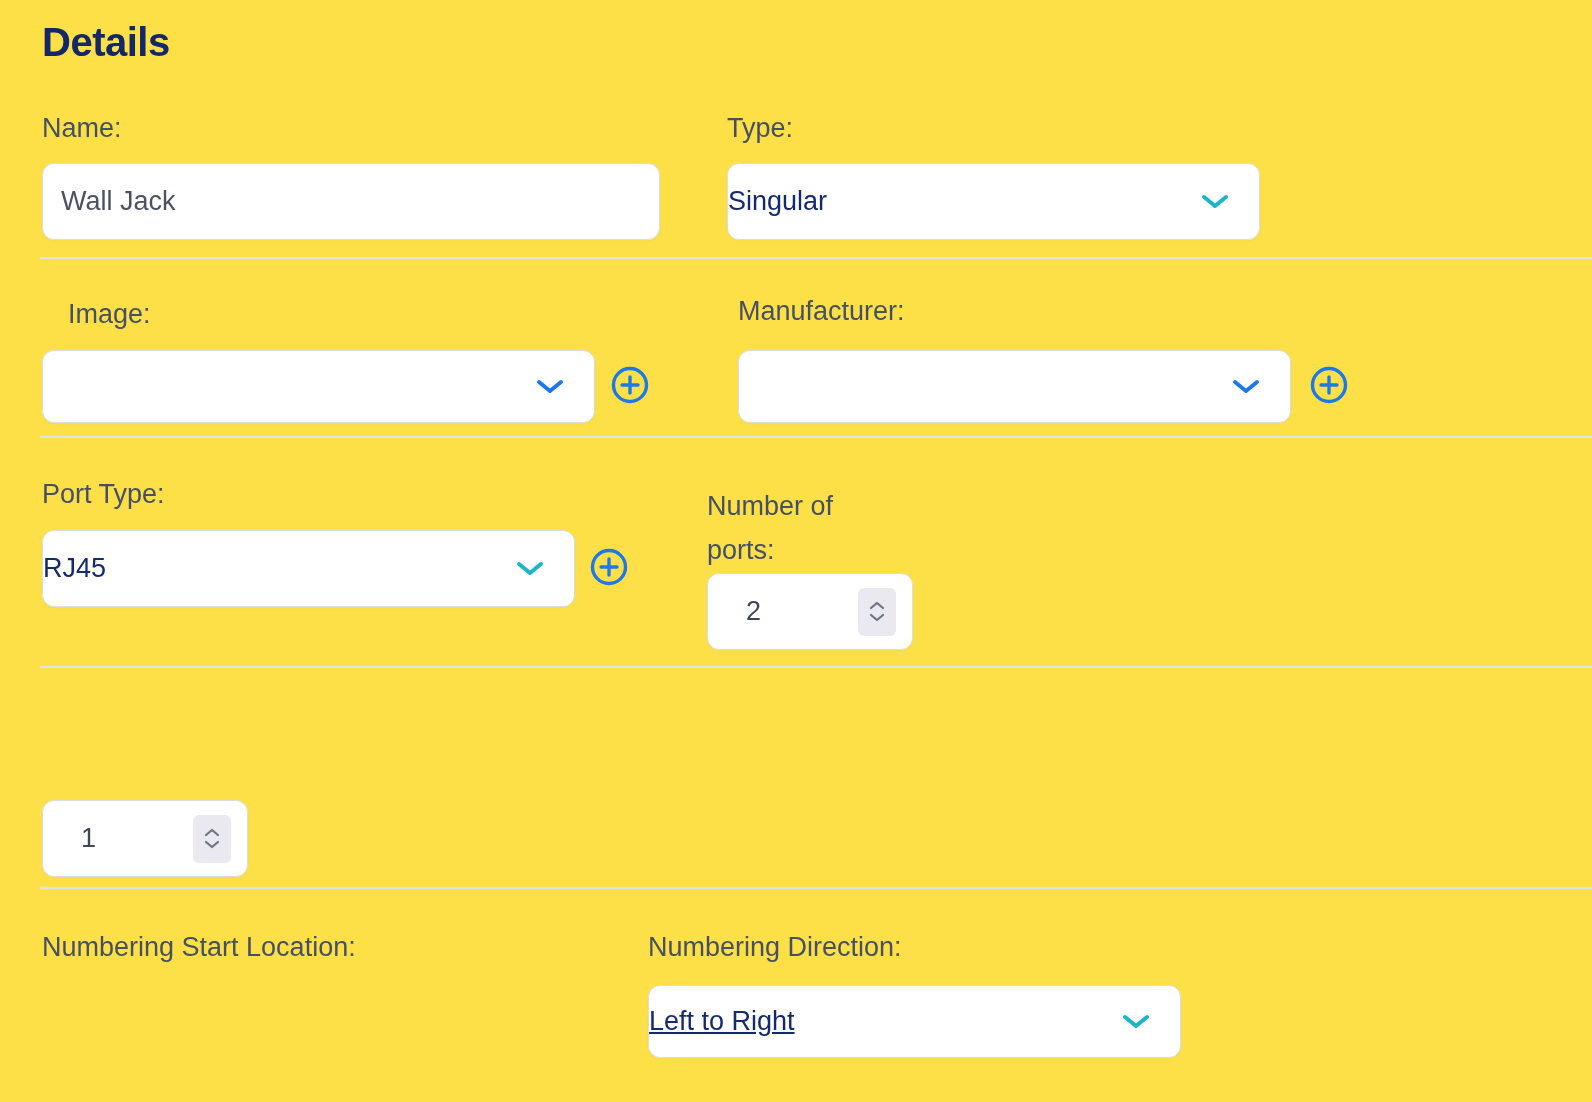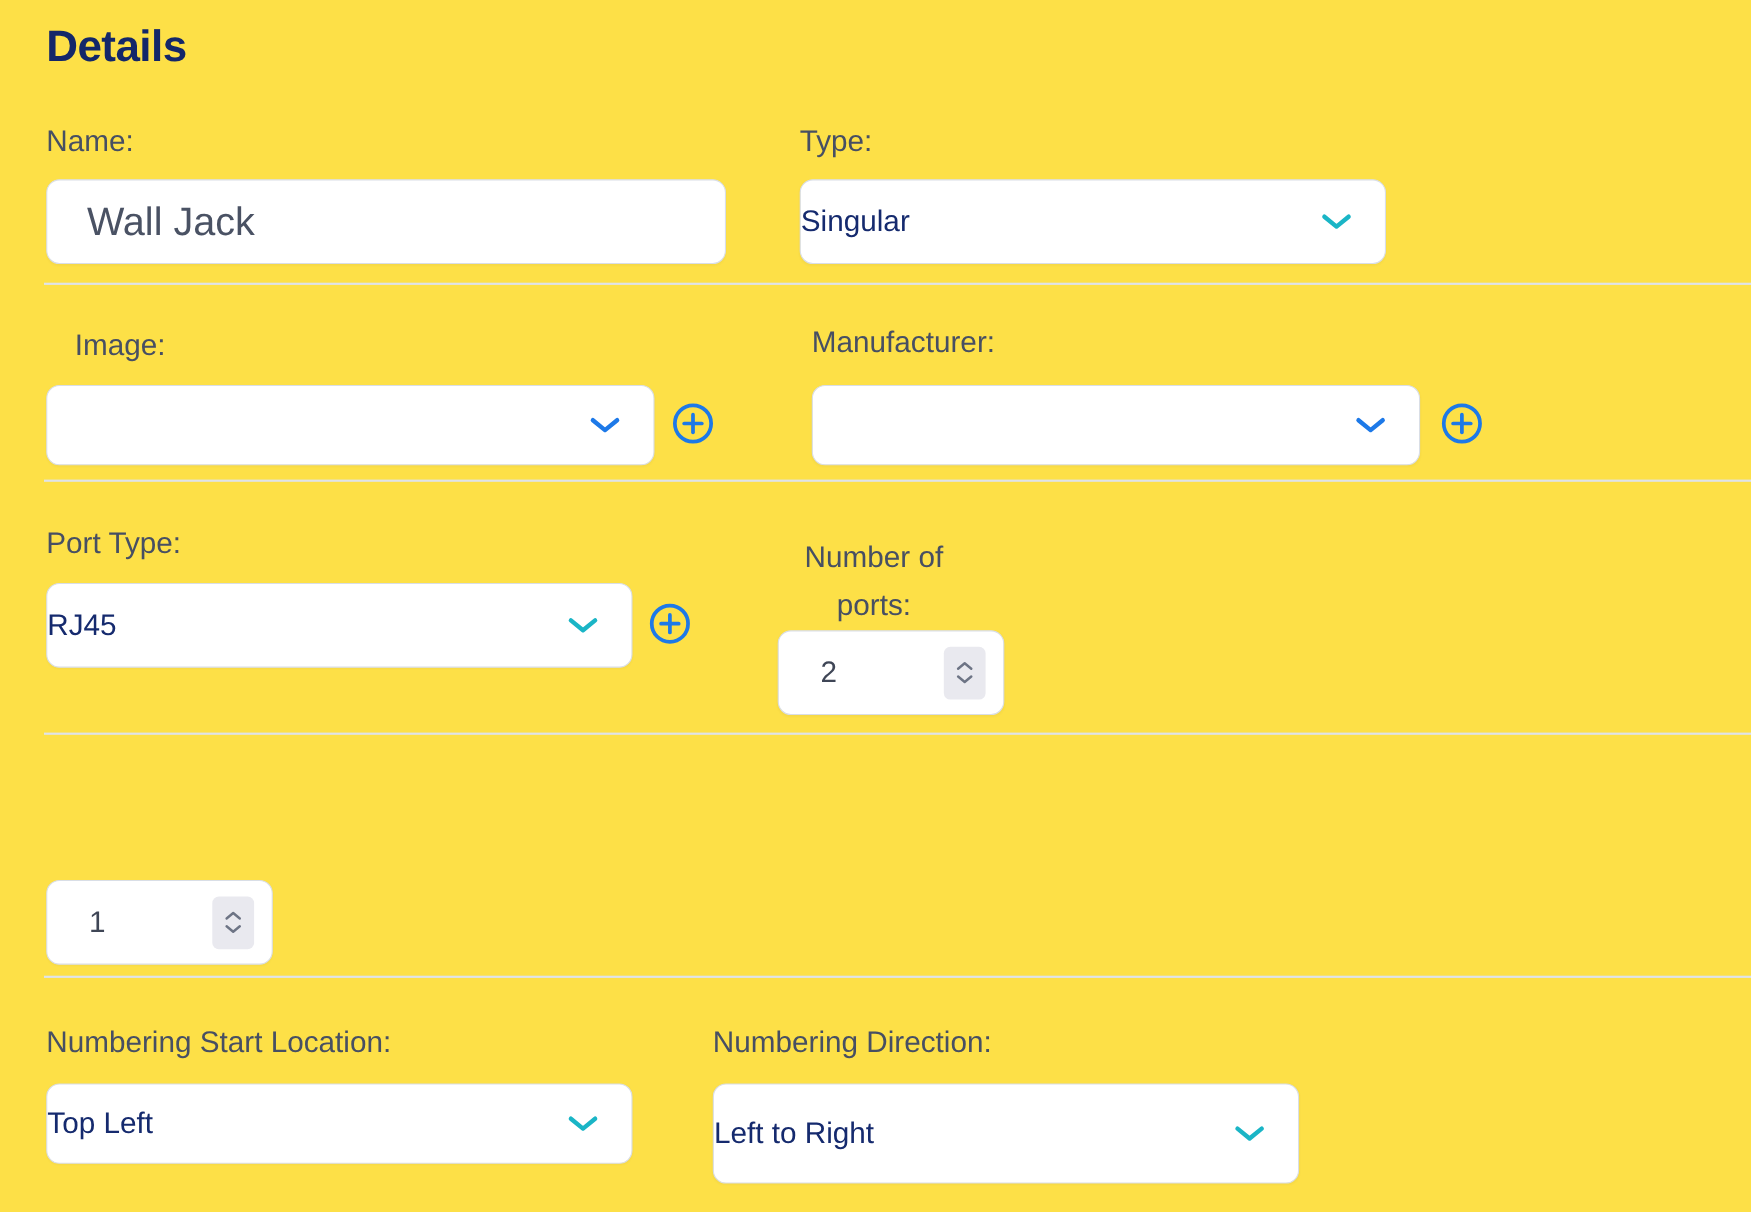--- a/index.html
+++ b/index.html
@@ -24,30 +24,29 @@
     overflow:hidden;
   }
   .abs{position:absolute;}
   .page-title{
     font-size:40px;font-weight:700;color:var(--title-navy);
     letter-spacing:-0.5px;
   }
   .field-label{
     font-size:27px;font-weight:500;color:var(--label-gray);
     line-height:44px;
-    text-align:center;
   }
   .box{
     border:1.5px solid var(--border-gray);
     border-radius:12px;
     background:#fff;
     display:flex;align-items:center;
     box-shadow:0 1px 2px rgba(30,40,60,0.03);
   }
-  .text-input{padding-left:36px;font-size:36px;color:var(--value-gray);}
+  .text-input{padding-left:18px;font-size:27px;color:var(--value-gray);}
   .select{
     padding-right:30px;
     font-size:27px;color:var(--navy);font-weight:500;
     justify-content:space-between;cursor:pointer;
   }
   .select .chev{display:flex;align-items:center;}
   .chev-teal{color:var(--accent-teal);}
   .chev-blue{color:var(--accent-blue);}
   .add-btn{
     width:40px;height:40px;border:none;background:transparent;
@@ -177,31 +176,23 @@
       </svg>
       <svg width="16" height="9" viewBox="0 0 16 9" fill="none">
         <polyline points="2,2 8,7 14,2" stroke="#6d7485" stroke-width="2.2" stroke-linecap="round" stroke-linejoin="round"></polyline>
       </svg>
     </span>
   </div>
 
   <div class="abs divider" style="top:887px;"></div>
 
   <div class="abs field-label" style="left:42px;top:925px;">Numbering Start Location:</div>
-  <div class="abs box select" style="left:42px;top:985px;width:533px;height:73px;">
-    <span>Top Left</span>
-    <span class="chev chev-teal">
-      <svg width="28" height="16" viewBox="0 0 28 16" fill="none">
-        <polyline points="3,3 14,12 25,3" stroke="currentColor" stroke-width="4" stroke-linecap="round" stroke-linejoin="round"></polyline>
-      </svg>
-    </span>
-  </div>
 
   <div class="abs field-label" style="left:648px;top:925px;">Numbering Direction:</div>
-  <div class="abs box select" style="left:648px;top:985px;width:533px;height:91px;">
+  <div class="abs box select" style="left:648px;top:985px;width:533px;height:73px;text-decoration:underline;">
     <span>Left to Right</span>
     <span class="chev chev-teal">
       <svg width="28" height="16" viewBox="0 0 28 16" fill="none">
         <polyline points="3,3 14,12 25,3" stroke="currentColor" stroke-width="4" stroke-linecap="round" stroke-linejoin="round"></polyline>
       </svg>
     </span>
   </div>
 
 </div>
 

